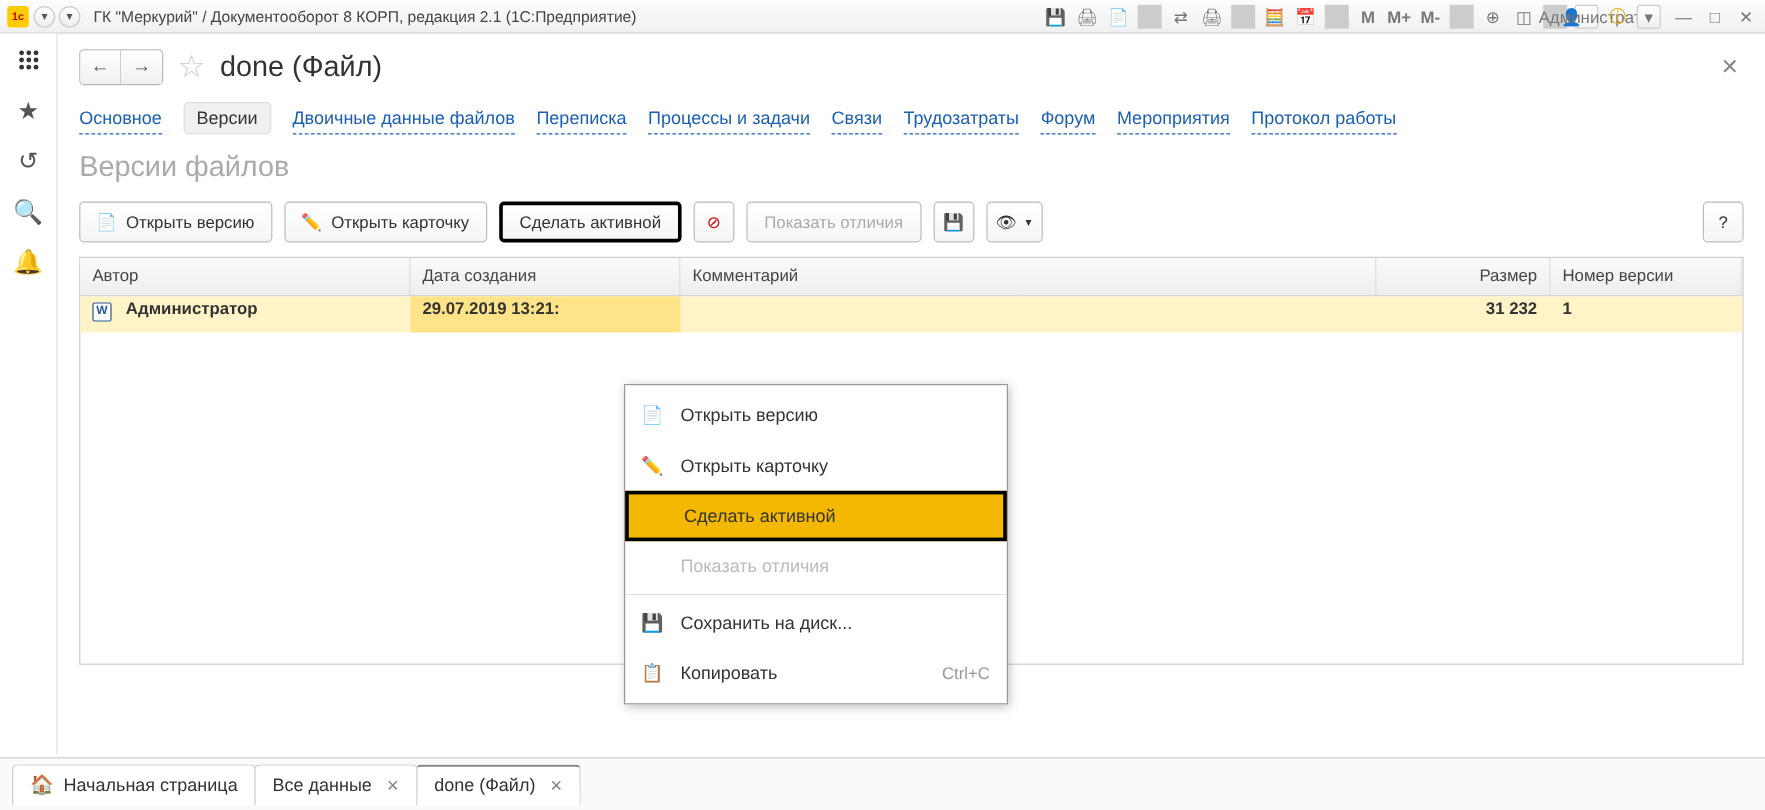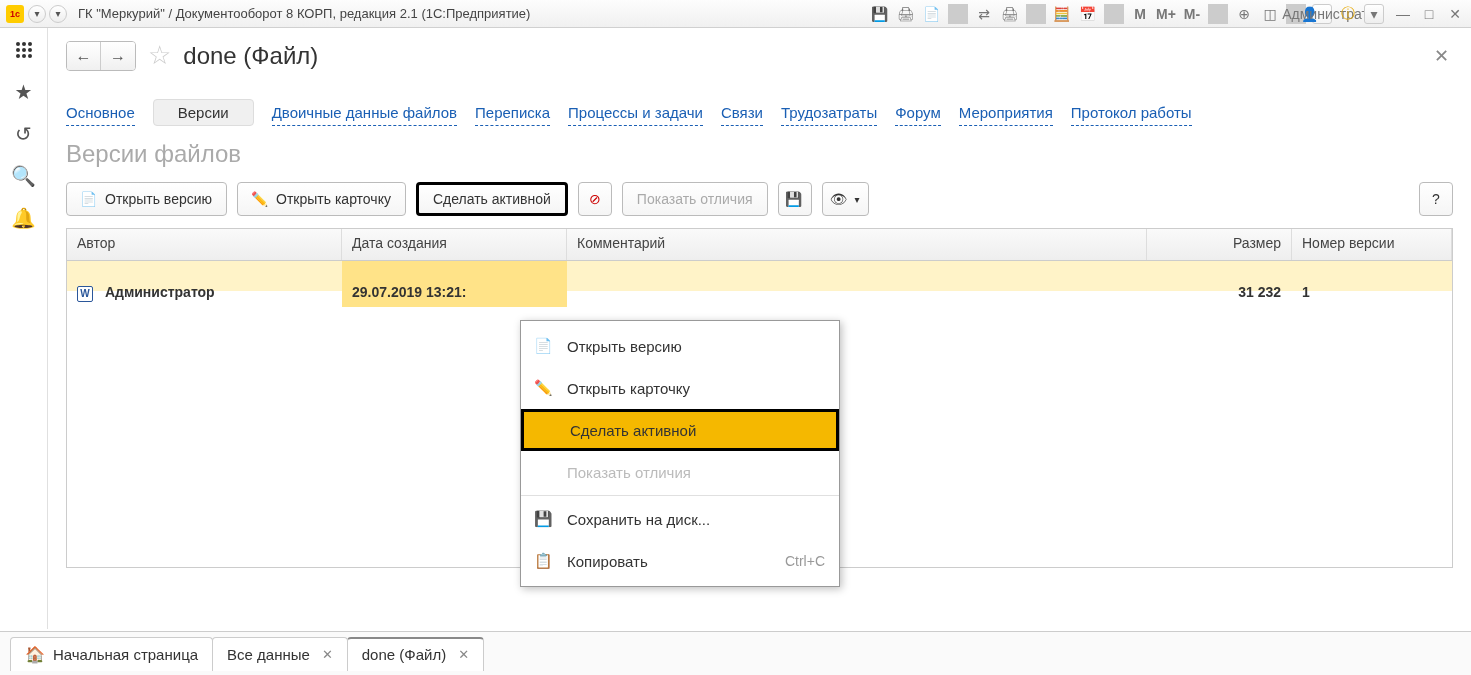--- a/index.html
+++ b/index.html
@@ -25,44 +25,44 @@
 
 .content { flex: 1; padding: 12px 18px 0 18px; position: relative; }
 .page-header { display: flex; align-items: center; gap: 12px; }
 .nav-btns { display: flex; border: 1px solid #bbb; border-radius: 4px; overflow: hidden; }
 .nav-btns button { width: 34px; height: 28px; background: linear-gradient(#fff,#f0f0f0); border: none; border-right: 1px solid #ccc; font-size: 16px; color: #555; cursor: pointer; }
 .nav-btns button:last-child { border-right: none; }
 .star-icon { font-size: 26px; color: #ccc; }
 .page-title { font-size: 24px; color: #333; font-weight: normal; }
 .close-x { margin-left: auto; font-size: 18px; color: #888; cursor: pointer; padding-right: 4px; }
 
-.tabs { display: flex; gap: 18px; margin-top: 28px; font-size: 15px; align-items: center; }
+.tabs { display: flex; gap: 18px; margin-top: 14px; font-size: 15px; align-items: center; }
 .tabs a { color: #1a5fb4; text-decoration: none; border-bottom: 1px dashed #1a5fb4; padding: 4px 0; cursor: pointer; }
-.tabs .tab-active { background: #f0f0f0; border: 1px solid #ddd; border-radius: 4px; padding: 4px 24px; color: #333; }
+.tabs .tab-active { background: #f0f0f0; border: 1px solid #ddd; border-radius: 4px; padding: 4px 10px; color: #333; }
 
 .sub-title { font-size: 24px; color: #aaa; margin-top: 14px; font-weight: normal; }
 
 .toolbar { display: flex; gap: 10px; margin-top: 14px; align-items: center; }
 .tbtn { height: 34px; padding: 0 14px; border: 1px solid #bbb; border-radius: 4px; background: linear-gradient(#fff,#f5f5f5); font-size: 14px; color: #333; display: inline-flex; align-items: center; gap: 8px; cursor: pointer; }
 .tbtn.icon-only { padding: 0 8px; }
 .tbtn.highlight { border: 3px solid #000; font-weight: normal; }
 .tbtn.disabled { color: #aaa; }
 .tbtn .ico { width: 16px; height: 16px; display: inline-flex; align-items: center; justify-content: center; }
 .help-btn { margin-left: auto; width: 34px; justify-content: center; }
 
 .grid { margin-top: 12px; border: 1px solid #ccc; height: 340px; position: relative; background: #fff; }
 .grid-header { display: flex; background: linear-gradient(#fafafa,#eee); border-bottom: 1px solid #ccc; height: 32px; font-size: 14px; color: #444; }
 .grid-header div { padding: 6px 10px; border-right: 1px solid #ddd; }
 .col-author { width: 275px; }
 .col-date { width: 225px; }
 .col-comment { flex: 1; }
 .col-size { width: 145px; text-align: right; }
 .col-version { width: 160px; }
 .grid-row { display: flex; height: 30px; font-size: 14px; background: #fff3c8; font-weight: bold; color: #333; }
-.grid-row div { padding: 23px 10px; border-right: 1px solid transparent; }
+.grid-row div { padding: 2px 10px; border-right: 1px solid transparent; }
 .grid-row .col-date { background: #ffe388; }
 .grid-row .word-ico { display: inline-block; width: 16px; height: 16px; border: 1px solid #2b579a; color: #2b579a; font-size: 10px; font-weight: bold; text-align: center; line-height: 14px; margin-right: 8px; border-radius: 2px; background: #fff; }
 
 .context-menu { position: absolute; left: 520px; top: 320px; width: 320px; background: #fff; border: 1px solid #999; box-shadow: 2px 2px 8px rgba(0,0,0,0.25); padding: 4px 0; font-size: 15px; z-index: 100; }
 .context-menu .menu-item { height: 42px; display: flex; align-items: center; padding: 0 14px; gap: 14px; cursor: pointer; color: #333; }
 .context-menu .menu-item .mico { width: 18px; height: 18px; display: inline-flex; align-items: center; justify-content: center; }
 .context-menu .menu-item .shortcut { margin-left: auto; color: #999; font-size: 14px; }
 .context-menu .menu-item.highlight { background: #f5b800; border: 3px solid #000; margin: 0; }
 .context-menu .menu-item.disabled { color: #bbb; }
 .context-menu .menu-sep { height: 1px; background: #e0e0e0; margin: 2px 0; }

